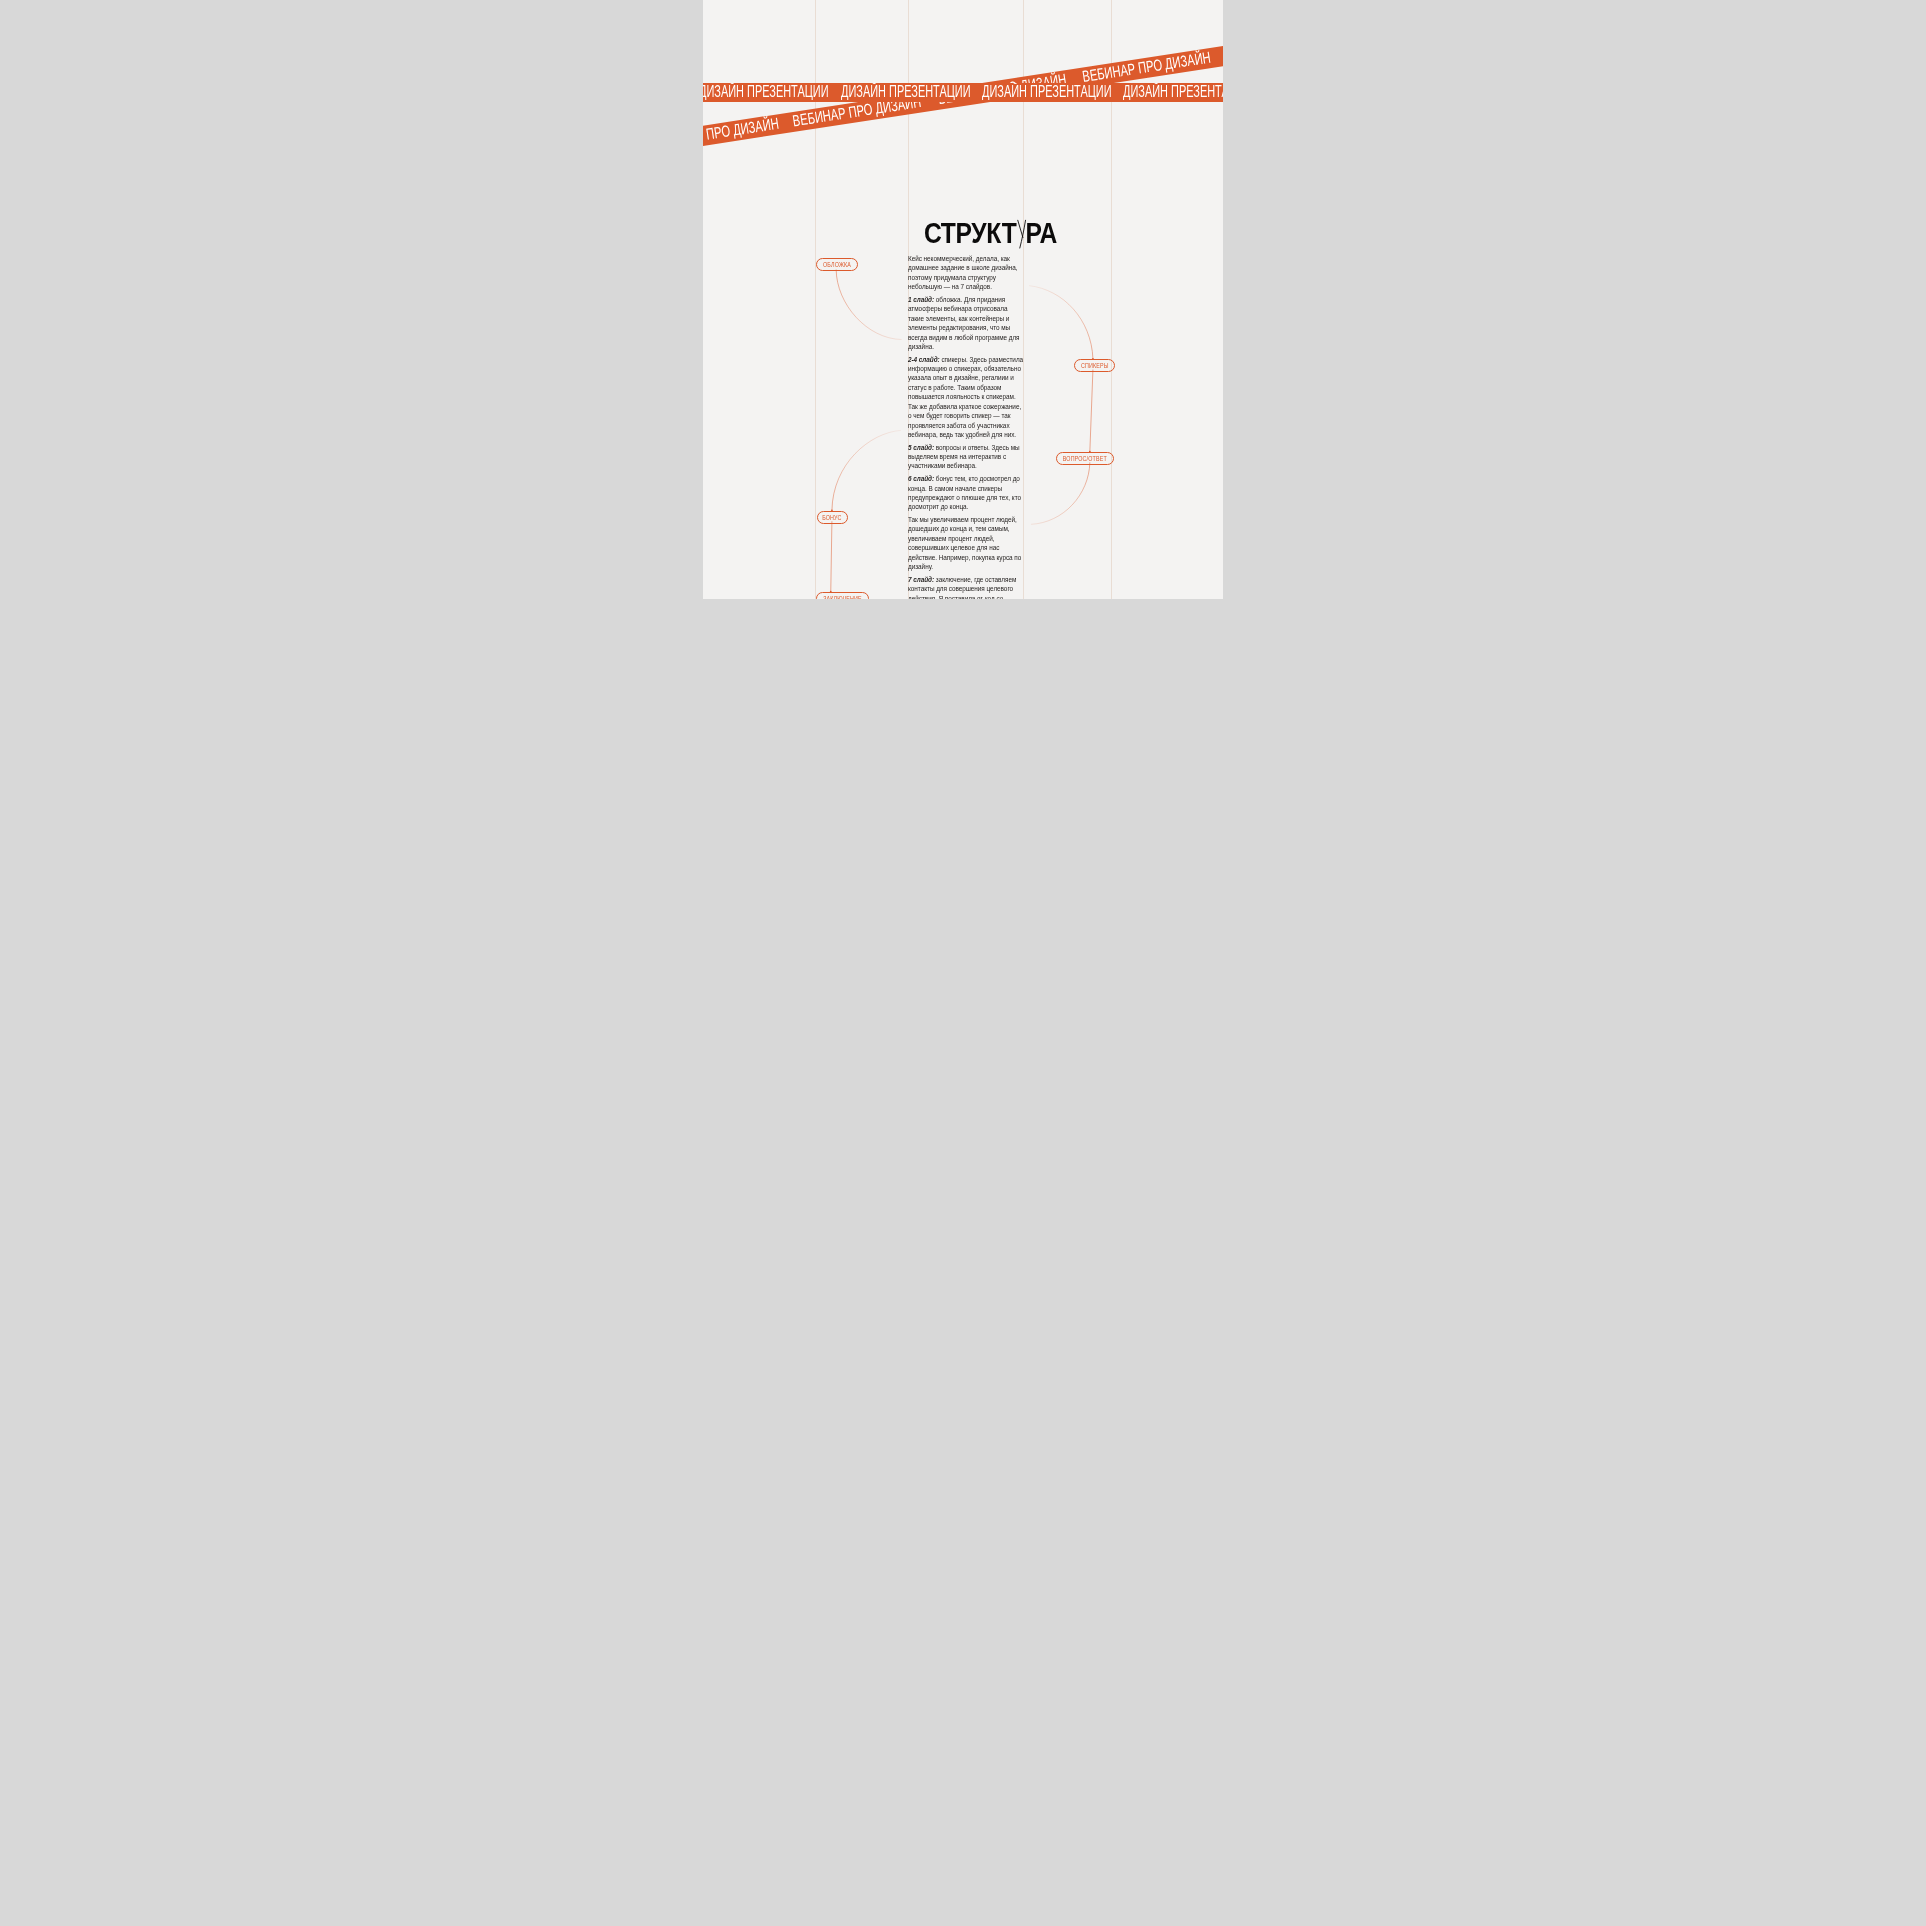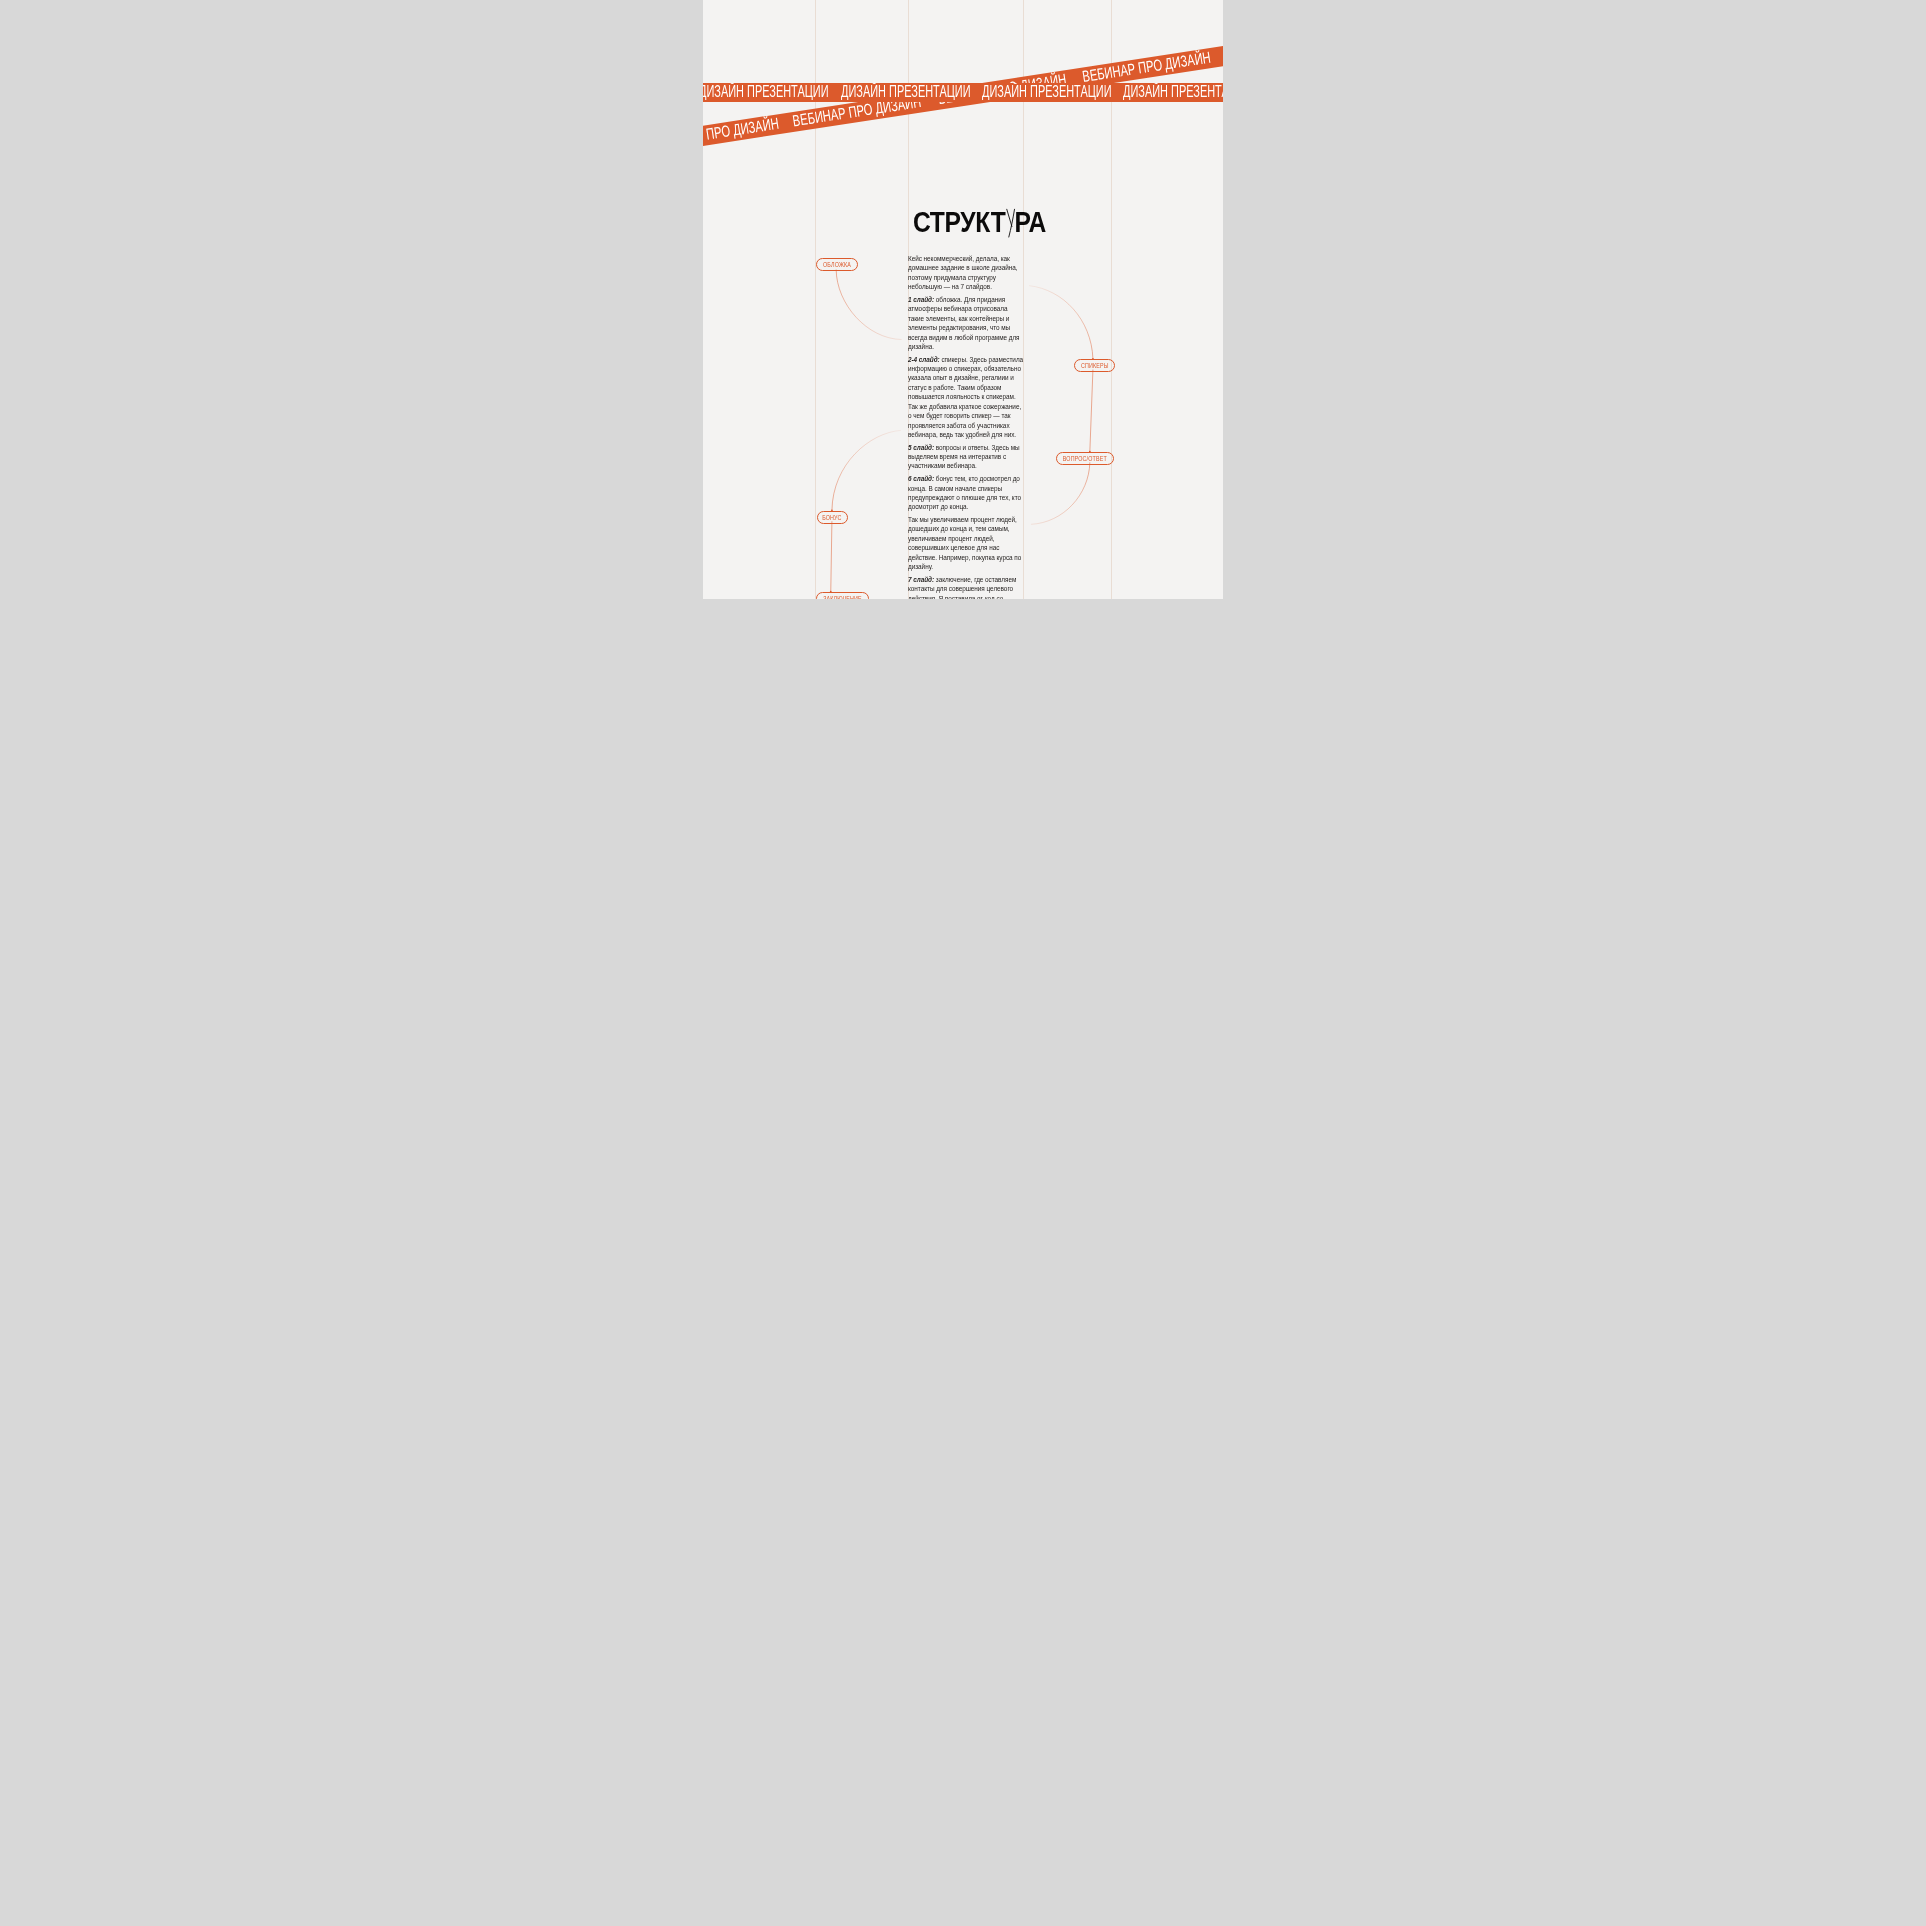--- a/index.html
+++ b/index.html
@@ -23,21 +23,21 @@
   .band{
     position:absolute; left:0; top:83px; width:584px; height:19px;
     background:#dc5a2c; z-index:2; overflow:hidden;
   }
   .btxt{
     position:absolute; top:50%; transform:translateY(-53%) scaleX(0.66);
     transform-origin:left center; font-size:16.6px; color:#ffffff; white-space:nowrap;
   }
   
   .title{
-    position:absolute; left:205px; top:203px; margin:5px; z-index:3;
+    position:absolute; left:205px; top:203px; margin:16px; z-index:3;
     font-size:29px; font-weight:700; color:#0c0b0b; letter-spacing:-0.4px; line-height:1;
   }
   .title-inner{display:flex; align-items:flex-start; transform:scaleX(0.85); transform-origin:left top;}
   .title-inner svg{margin:0.4px -2.7px 0 -1.9px; flex:0 0 auto;}
   
   .connectors{position:absolute; left:0; top:0; z-index:3; pointer-events:none;}
   
   .pill{
     position:absolute; z-index:4; border:0.6px solid #dc5a2c; border-radius:11.6px;
     display:flex; align-items:center; justify-content:center;

